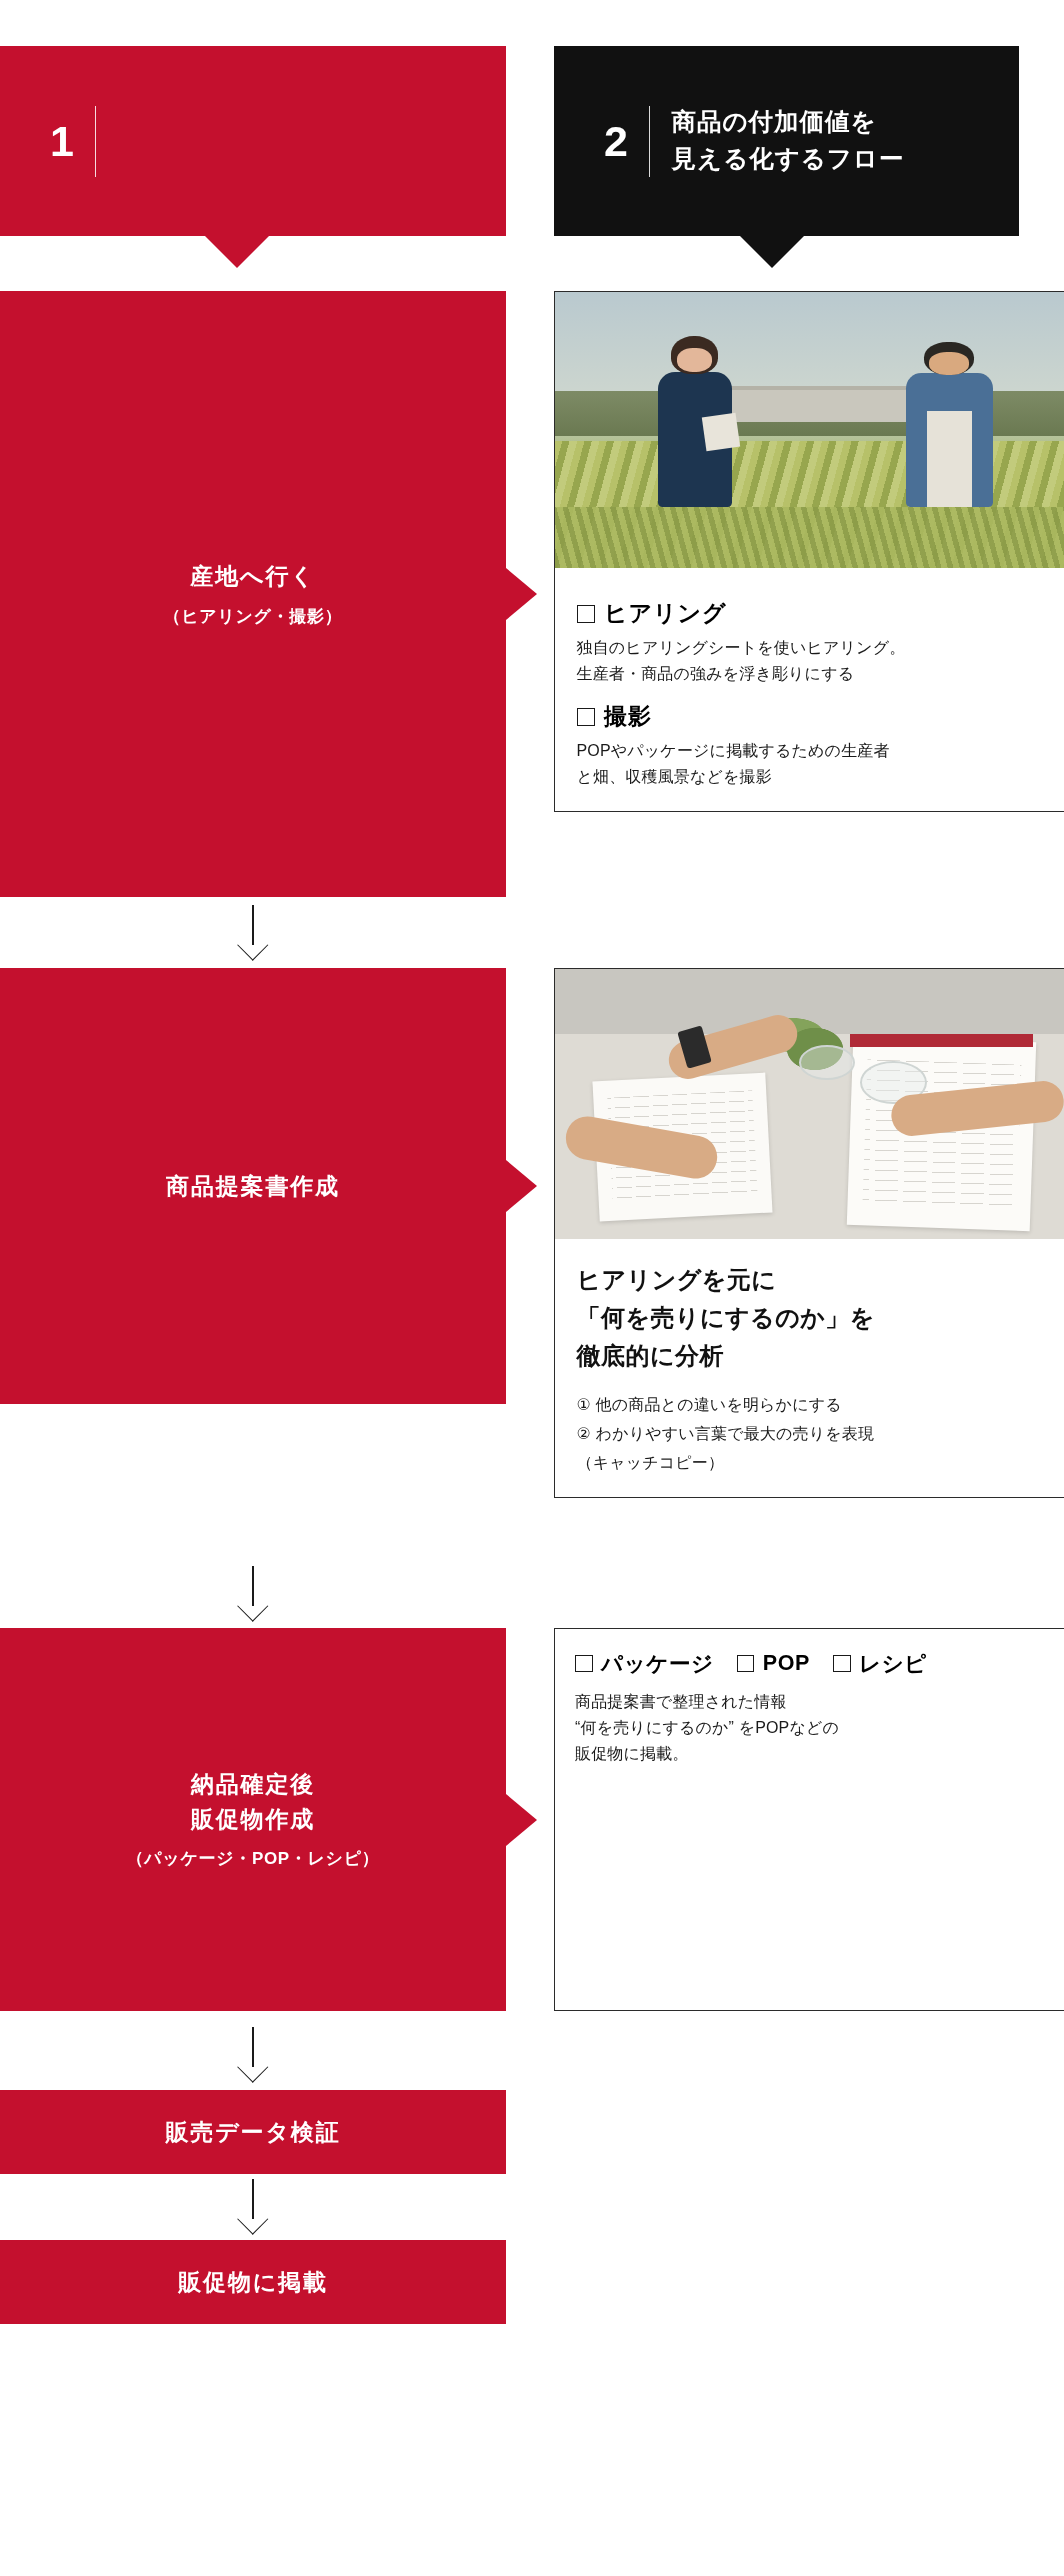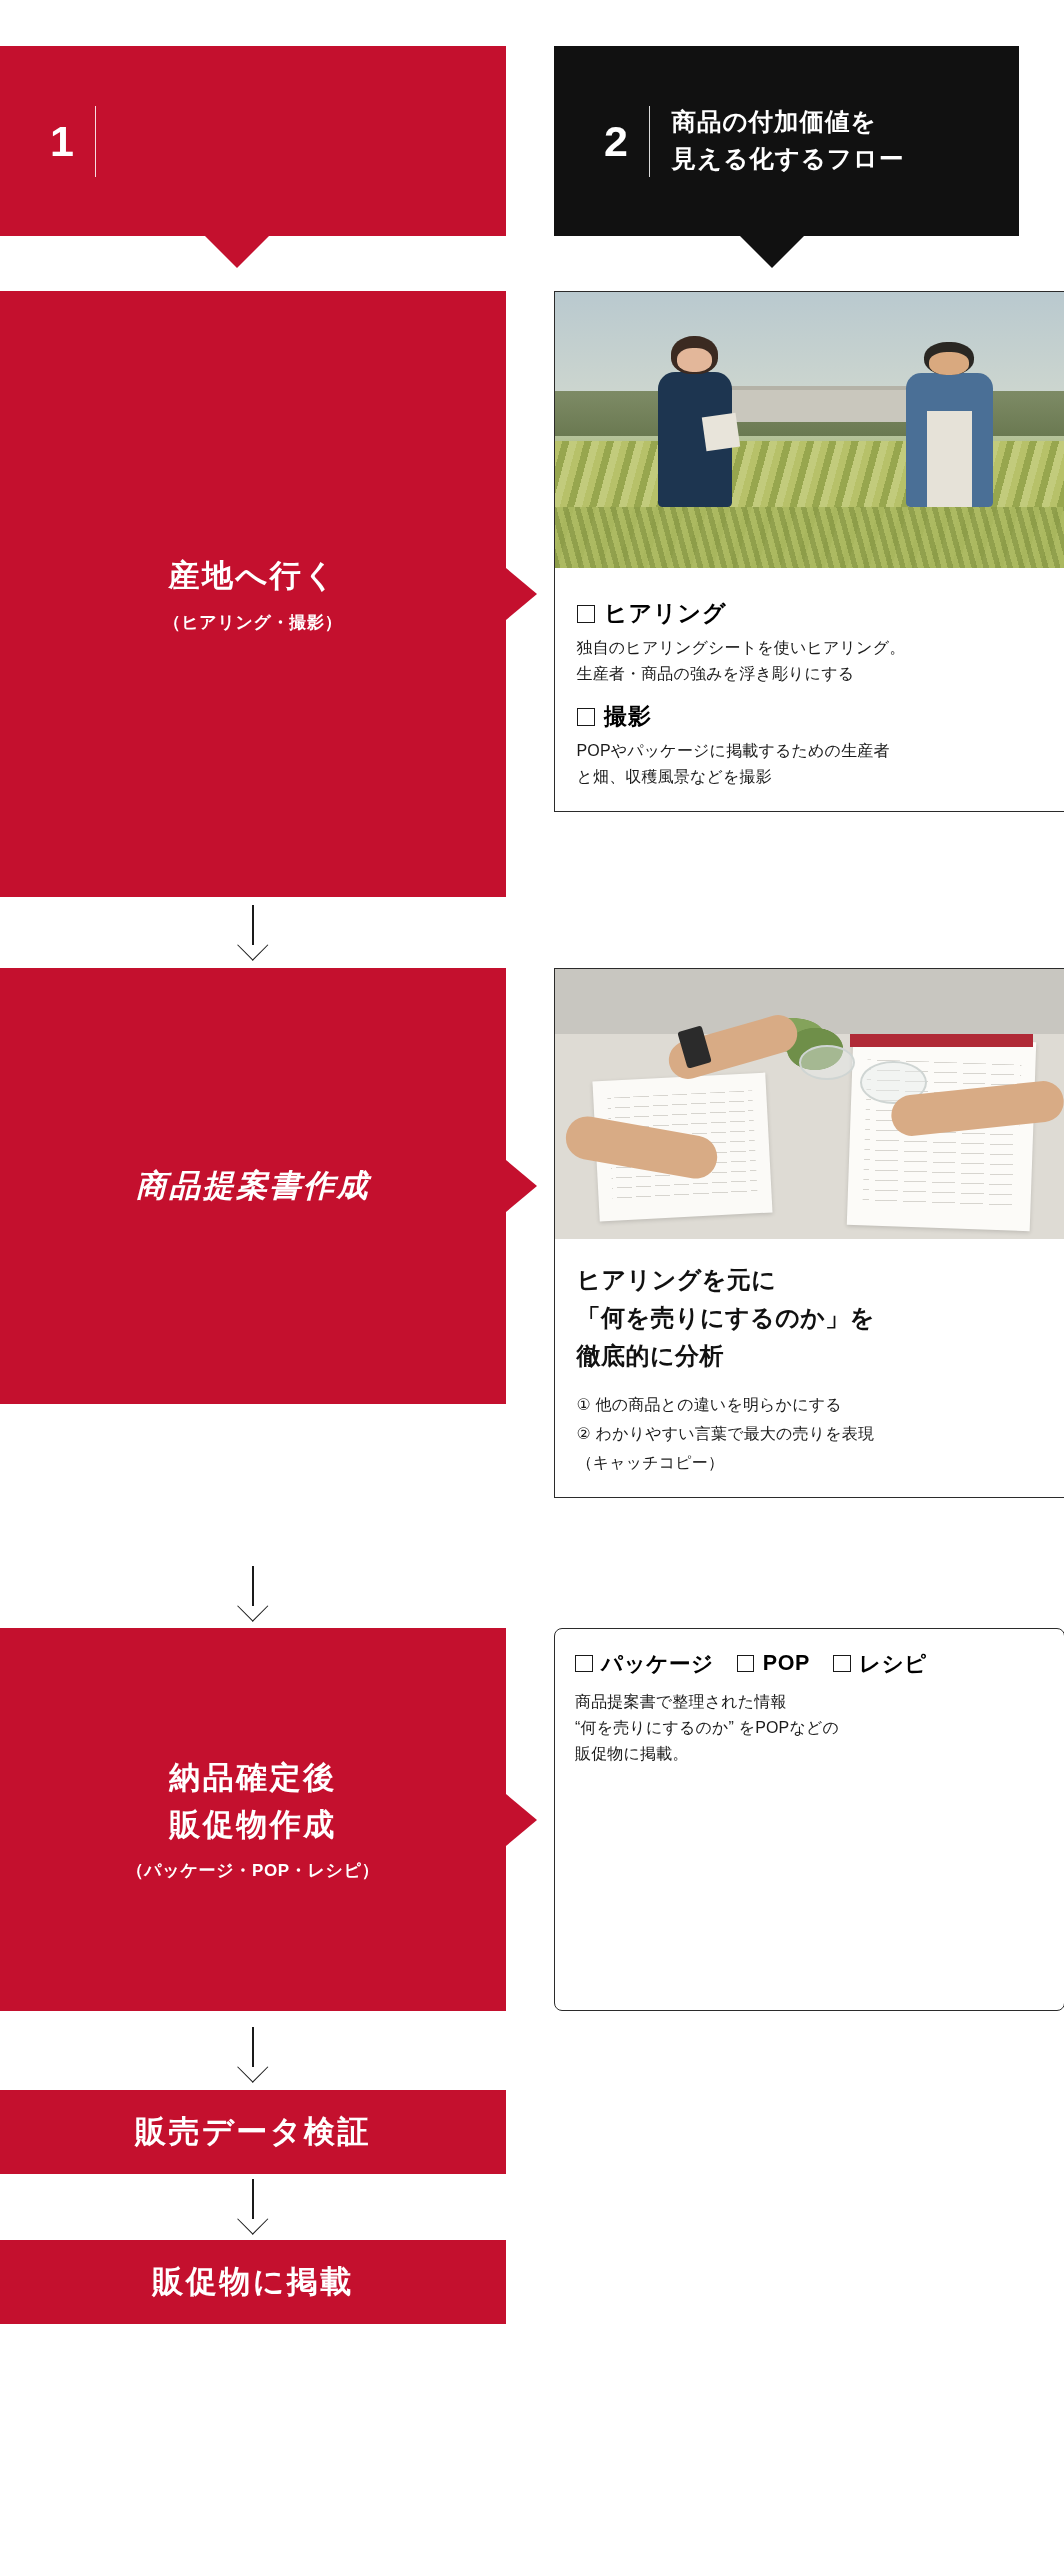--- a/index.html
+++ b/index.html
@@ -83,21 +83,21 @@
     color: #ffffff;
     position: relative;
     display: flex;
     flex-direction: column;
     align-items: center;
     justify-content: center;
     text-align: center;
     width: 506px;
   }
   .redbox .rb-title {
-    font-size: 31px;
+    font-size: 23px;
     font-weight: bold;
     line-height: 1.5;
     letter-spacing: 0.08em;
     white-space: pre-line;
   }
   .redbox .rb-sub {
     margin-top: 10px;
     font-size: 17px;
     font-weight: bold;
     letter-spacing: 0.04em;
@@ -355,21 +355,21 @@
       <div class="arrow-down">
         <div class="shaft"></div>
           <div class="head-v"></div>
       </div>
     </div>
   </div>
 
   <div class="grid" style="top:968px;">
 
     <div class="col-left">
-      <div class="redbox" style="height:436px;font-style:italic;">
+      <div class="redbox" style="height:436px;">
         <div class="rb-title">商品提案書作成</div>
         <div class="rb-arrow"></div>
       </div>
     </div>
 
     <div class="col-right">
       <div class="card nopad">
         <div class="photo photo-2">
           <div class="ph2-bg"></div>
           <div class="ph2-top"></div>
@@ -415,21 +415,21 @@
     <div class="col-left">
       <div class="redbox" style="height:383px;">
         <div class="rb-title">納品確定後
 販促物作成</div>
         <div class="rb-sub">（パッケージ・POP・レシピ）</div>
         <div class="rb-arrow"></div>
       </div>
     </div>
 
     <div class="col-right">
-      <div class="card" style="height:383px; padding:20px 20px 20px 20px;border-radius:8px;">
+      <div class="card" style="height:383px; padding:20px 20px 20px 20px;">
 
         <div class="pill-row">
           <div class="pill-item">
             <span class="chk-box"></span>
             <span class="txt">パッケージ</span>
           </div>
           <div class="pill-item">
             <span class="chk-box"></span>
             <span class="txt">POP</span>
           </div>

